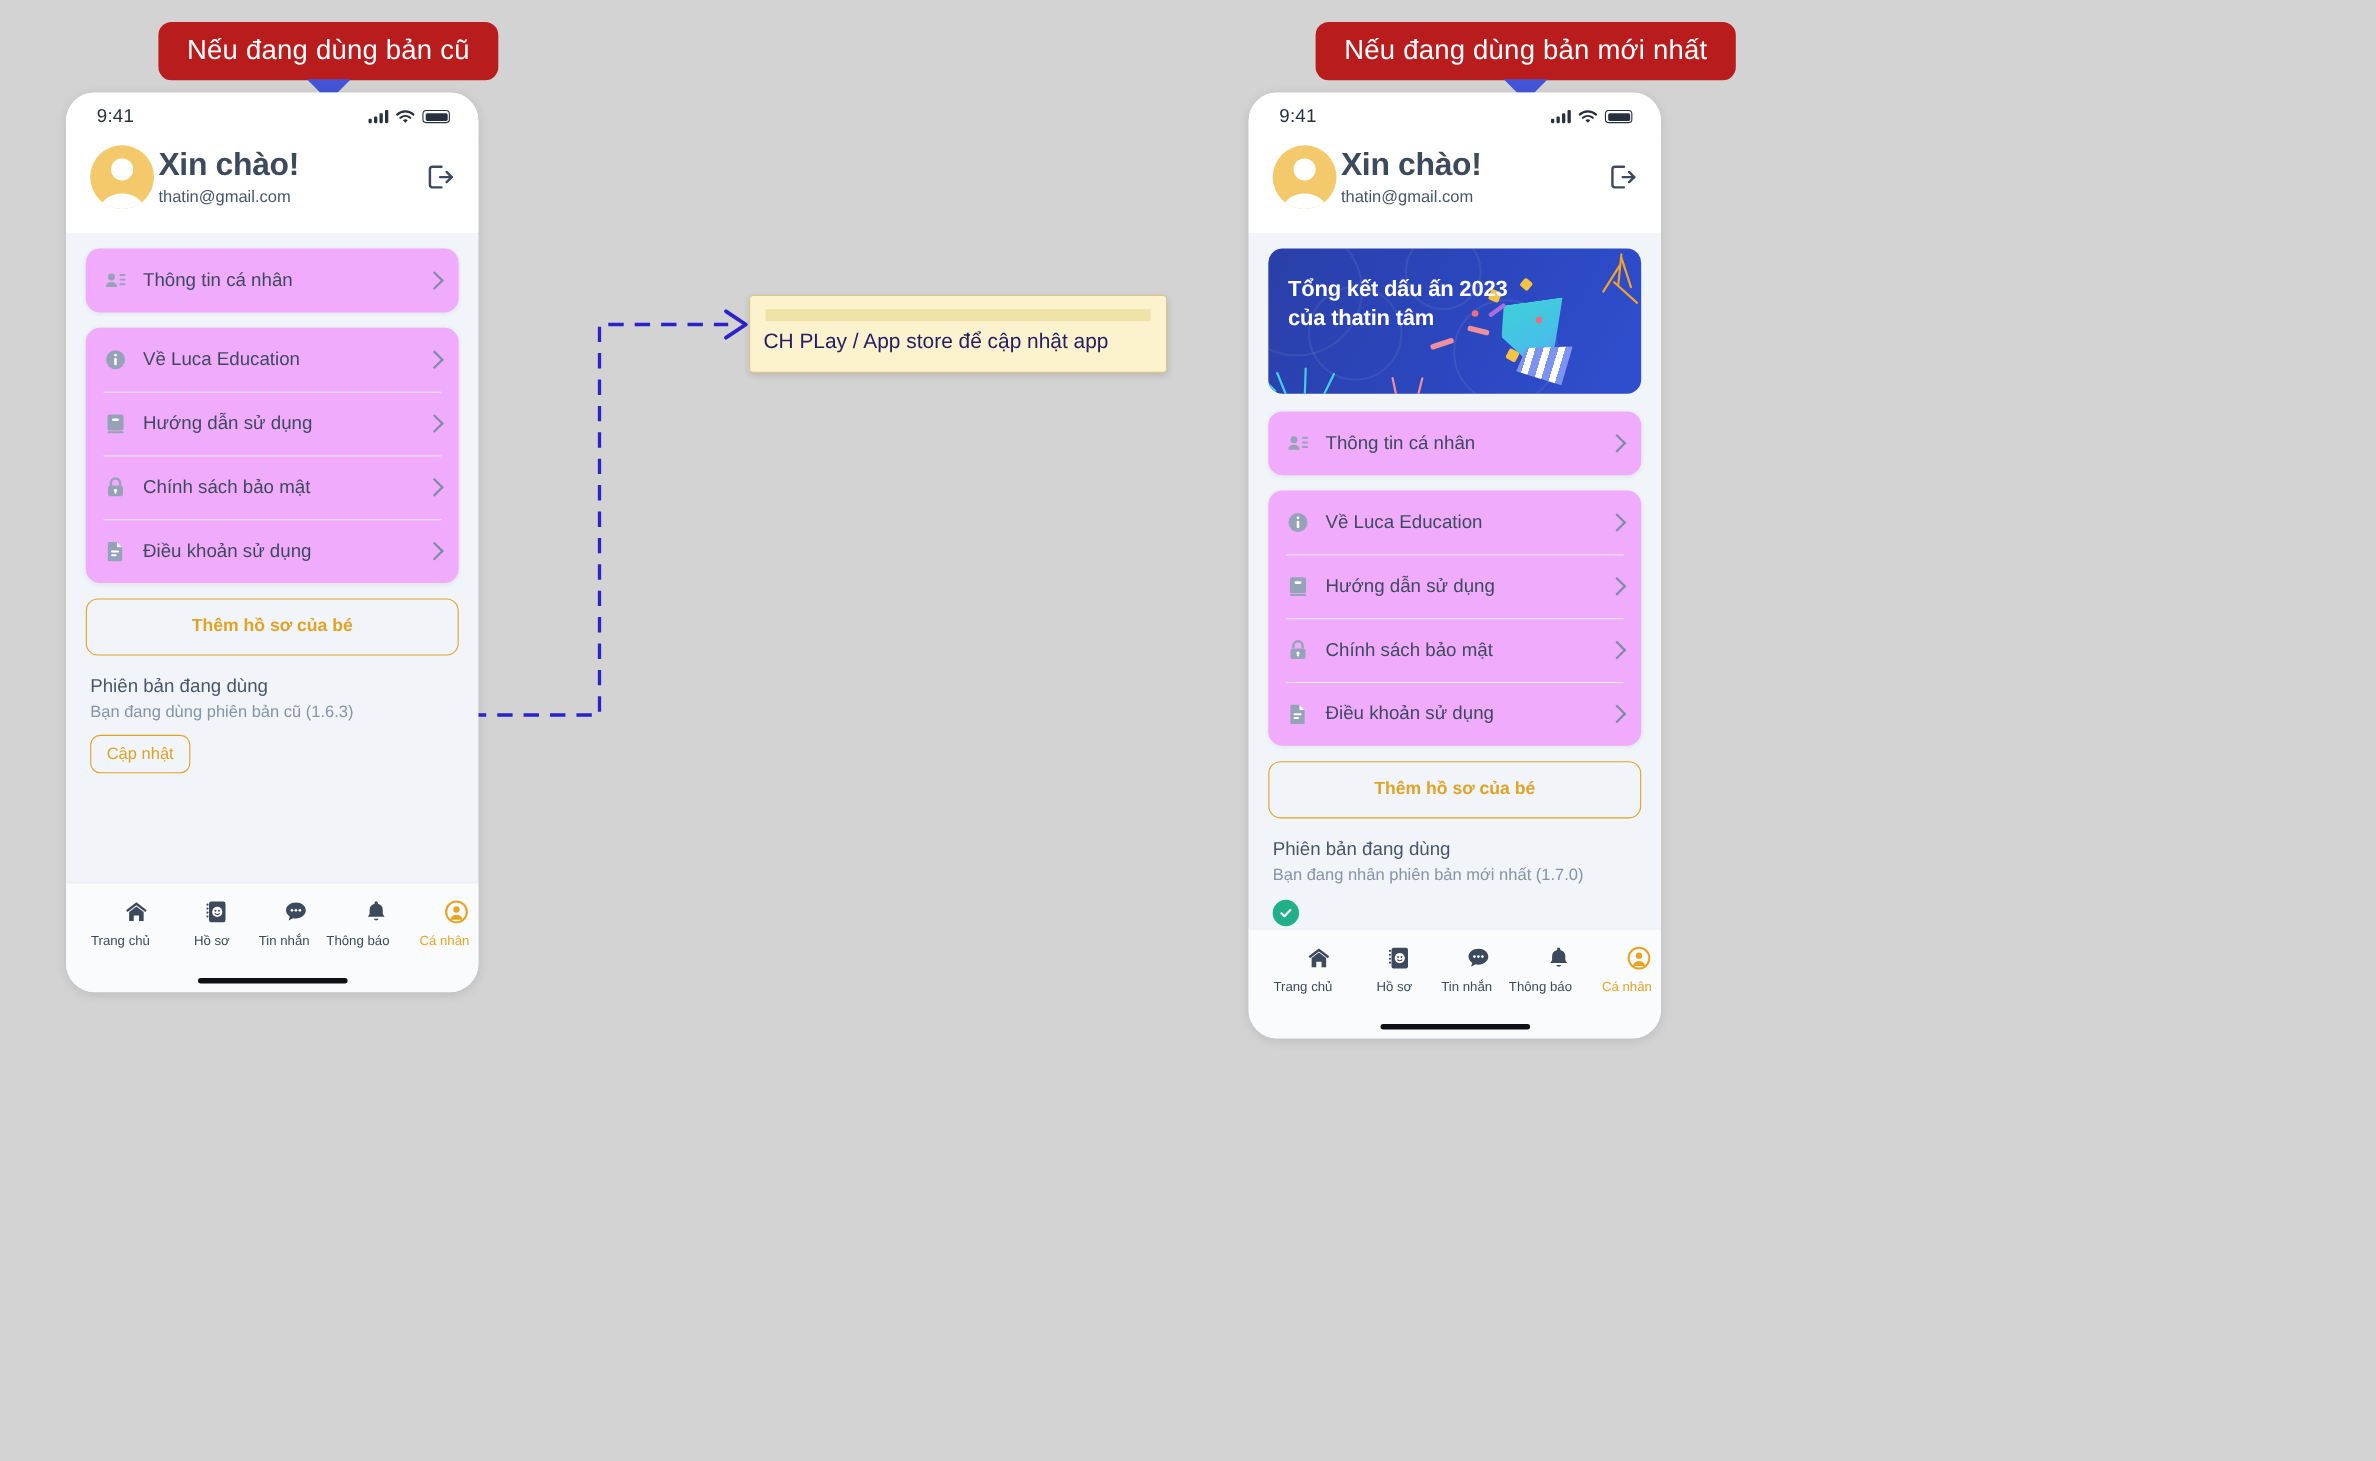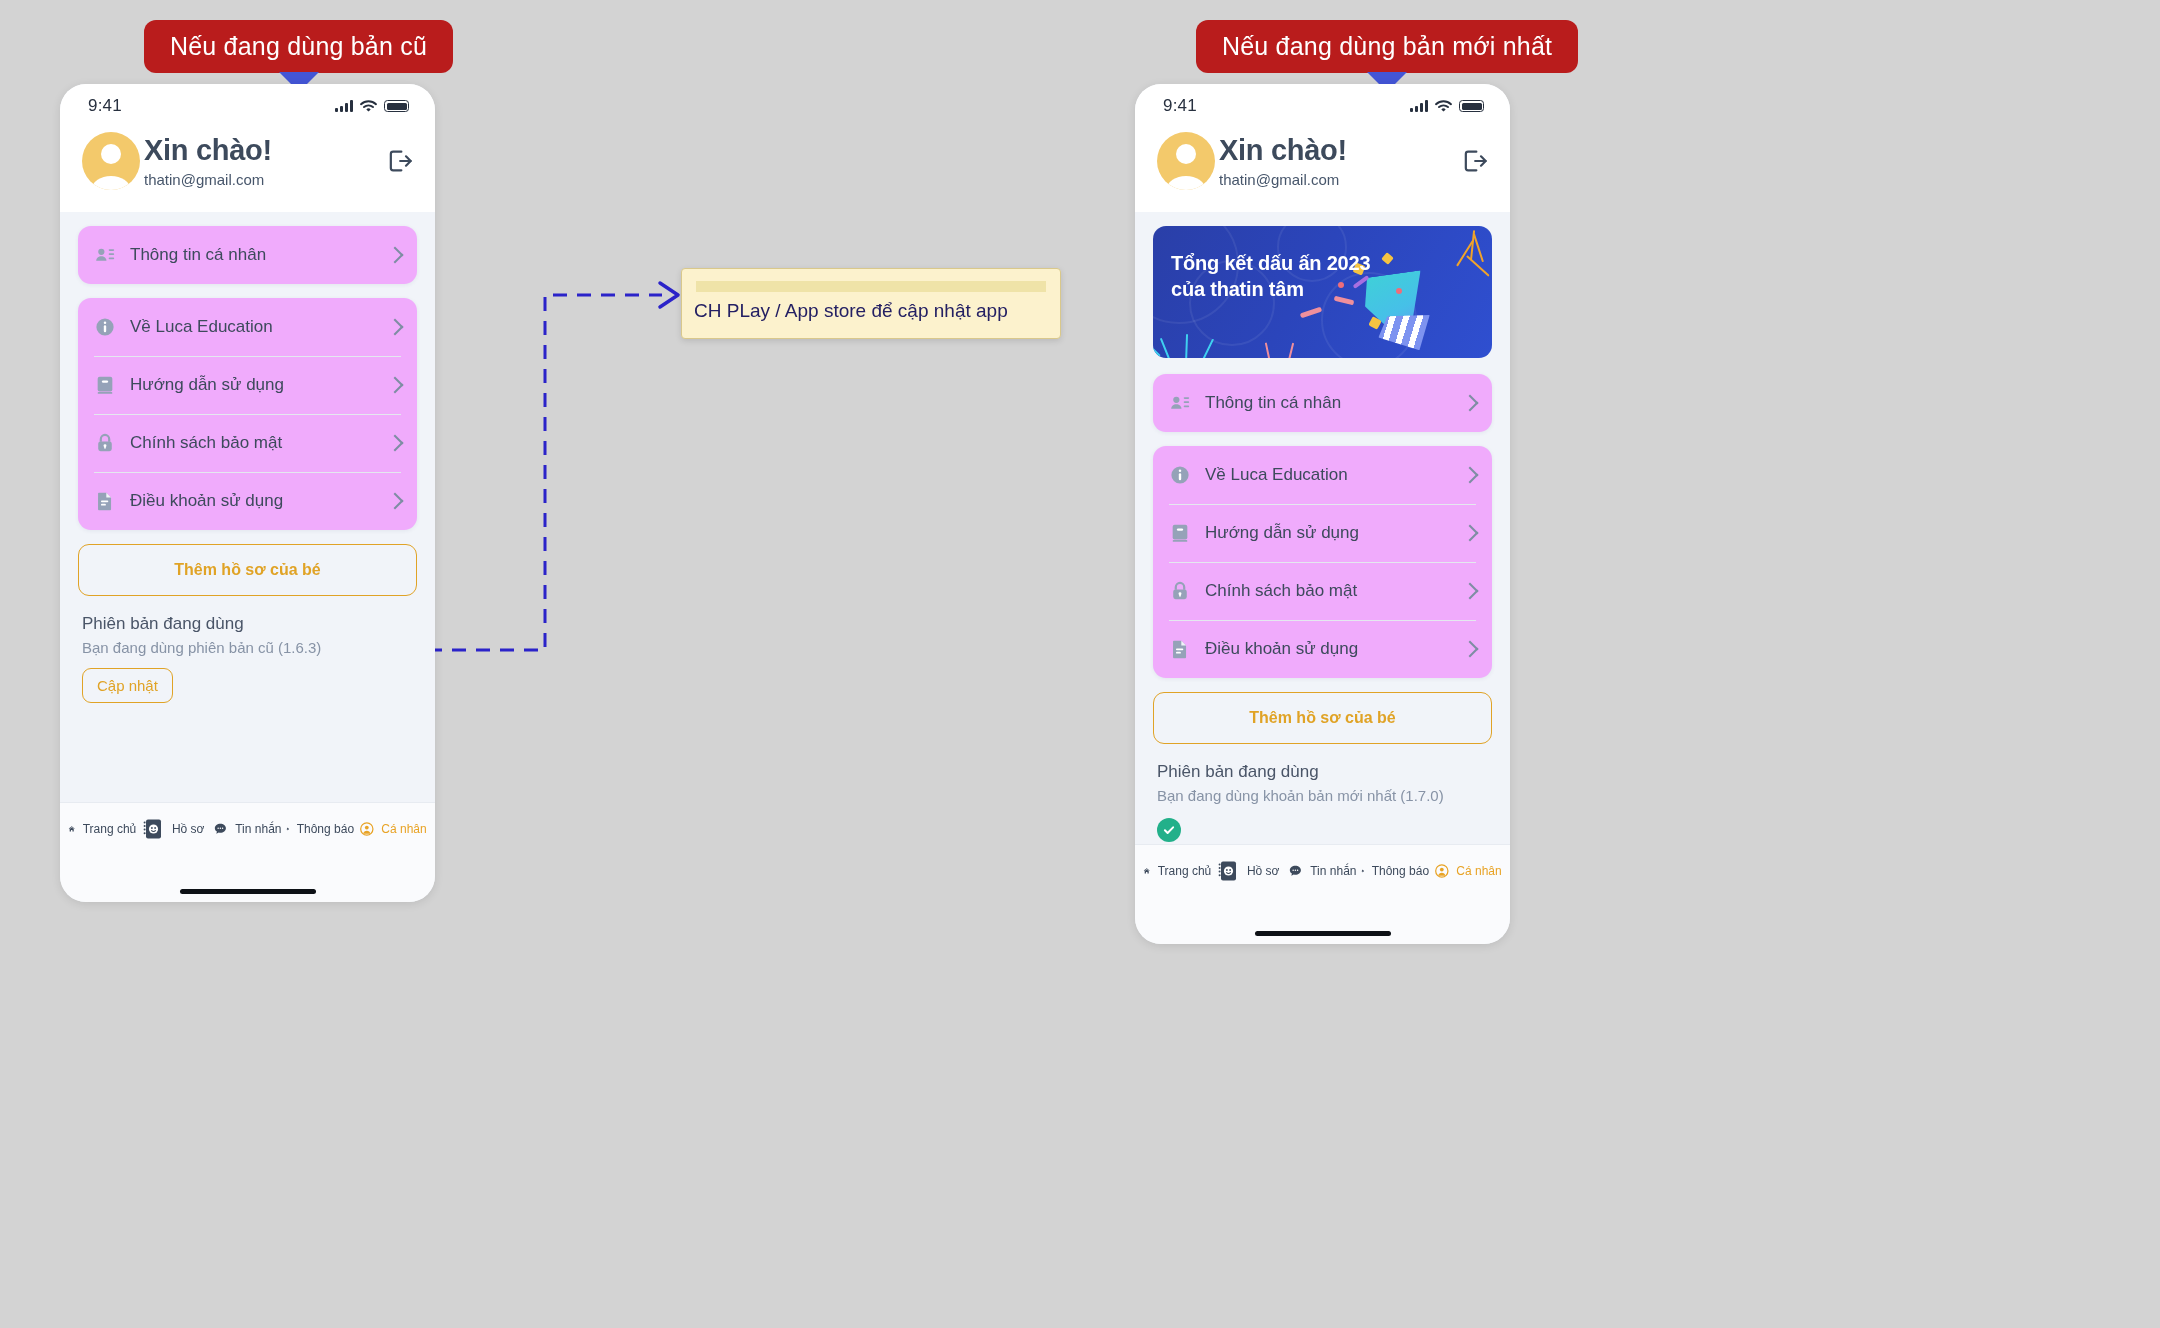--- a/index.html
+++ b/index.html
@@ -170,21 +170,21 @@
     display: flex; align-items: center; justify-content: center; margin-top: 4px; flex: none;
   }
   .ok-badge svg { width: 14px; height: 14px; }
 
   
   .bottomnav {
     background: #fafbfd; border-top: 1px solid #e7ebf1;
     display: flex; align-items: flex-start; justify-content: space-around;
     padding: 14px 6px 0 6px; height: 78px; flex: none;
   }
-  .navitem { display: flex; flex-direction: row; align-items: center; gap: 7px; width: 68px; }
+  .navitem { display: flex; flex-direction: column; align-items: flex-end; gap: 7px; width: 68px; }
   .navitem .nicon { width: 24px; height: 24px; color: #3d4a5c; }
   .navitem .nlabel { font-size: 12px; color: #3d4a5c; white-space: nowrap; }
   .navitem.active .nicon, .navitem.active .nlabel { color: #e8a325; }
   .homebar {
     height: 22px; background: #fafbfd; display: flex; align-items: center; justify-content: center;
     flex: none;
   }
   .homebar i { display: block; width: 136px; height: 5px; border-radius: 3px; background: #0d1116; }
 
   
@@ -513,21 +513,21 @@
           <span class="ltext">Điều khoản sử dụng</span>
           <span class="chev"></span>
         </div>
       </div>
 
       <div class="cta">Thêm hồ sơ của bé</div>
 
       <div class="version">
         <div class="vtexts">
           <div class="vtitle">Phiên bản đang dùng</div>
-          <div class="vsub">Bạn đang dùng khoản bản mới nhất (1.7.0)</div>
+          <div class="vsub">Bạn đang nhân phiên bản mới nhất (1.7.0)</div>
         </div>
         <div class="ok-badge">
           <svg viewBox="0 0 24 24" fill="none" stroke="#ffffff" stroke-width="3.4" stroke-linecap="round" stroke-linejoin="round">
             <path d="M5 12.5l4.6 4.6L19 7.4"></path>
           </svg>
         </div>
       </div>
 
     </div>
 

